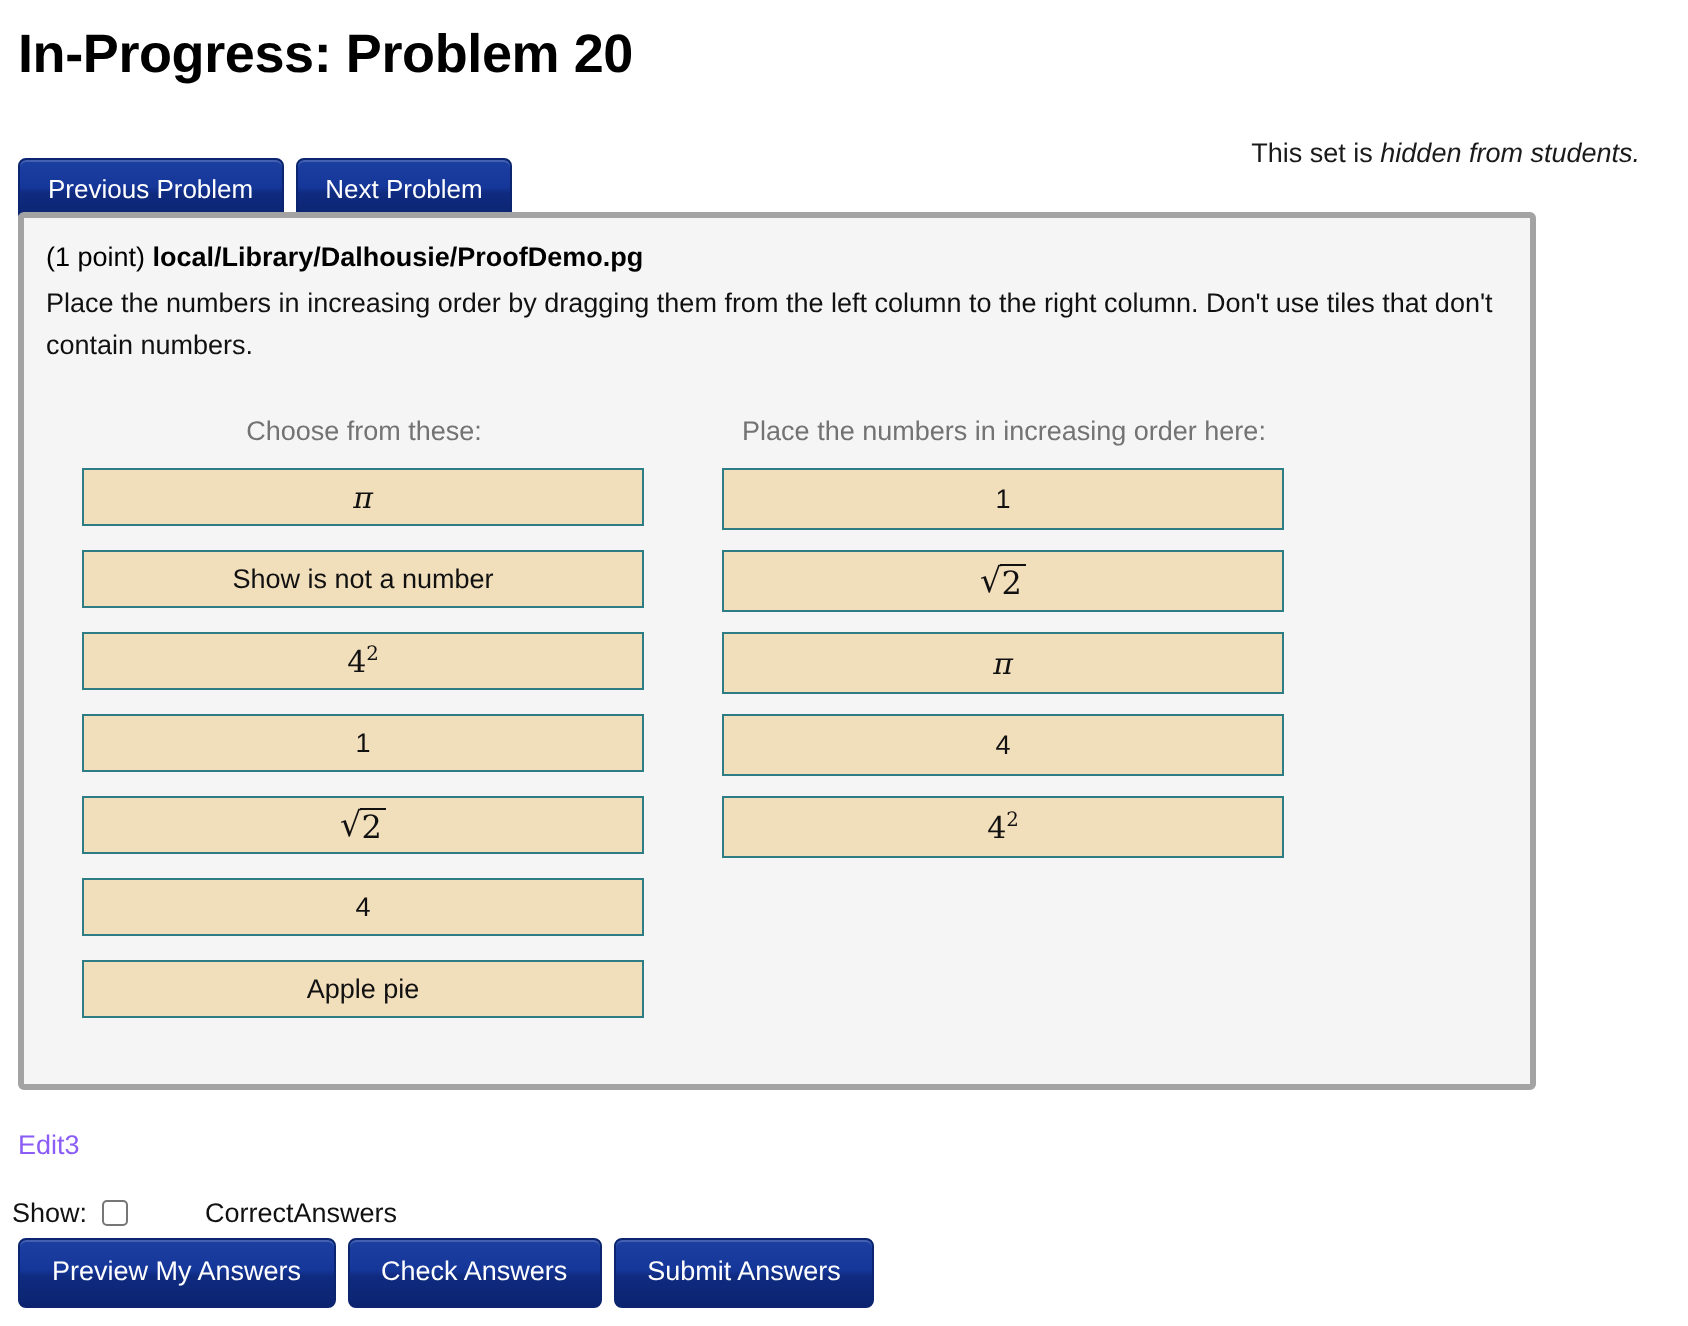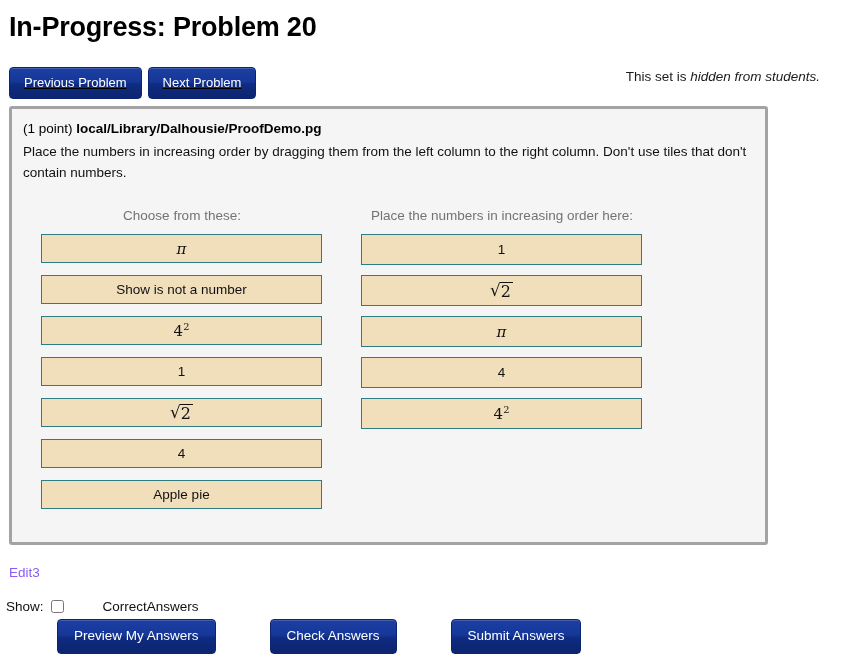--- a/index.html
+++ b/index.html
@@ -27,25 +27,24 @@
     font-weight: bold;
     letter-spacing: -0.2px;
     color: #000000;
     white-space: nowrap;
   }
 
   
   .nav-row {
     position: absolute;
     left: 9px;
-    top: 67px;
+    top: 79px;
     display: flex;
     gap: 6px;
     align-items: flex-start;
-    text-decoration: underline;
   }
   .btn {
     display: inline-block;
     border: 1px solid #0b2570;
     border-radius: 4px;
     background: linear-gradient(to bottom, #1b3fa0 0%, #16379a 45%, #0f2b80 55%, #0c2470 100%);
     color: #ffffff;
     font-family: "Liberation Sans", sans-serif;
     font-size: 13px;
     line-height: 1;
@@ -224,21 +223,20 @@
   .submit-row {
     position: absolute;
     left: 9px;
     top: 619px;
     display: flex;
     gap: 6px;
   }
   .submit-row .btn {
     padding: 9px 16px 10px 16px;
     font-size: 13.5px;
-    margin-left: 48px;
   }
 </style>
 </head>
 <body>
 
 <div class="page-title">In-Progress: Problem 20</div>
 
 <div class="nav-row">
   <button class="btn">Previous Problem</button>
   <button class="btn">Next Problem</button>

